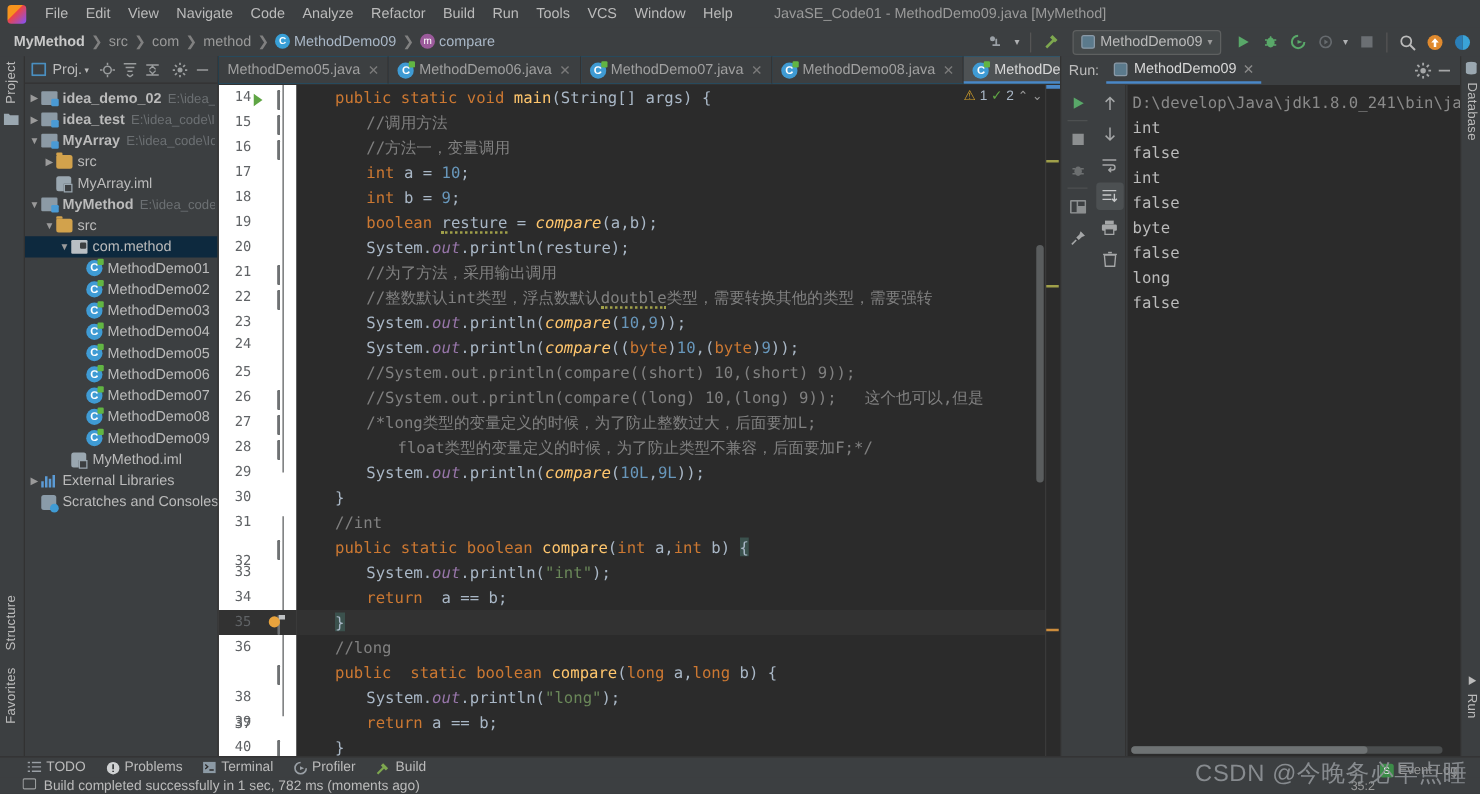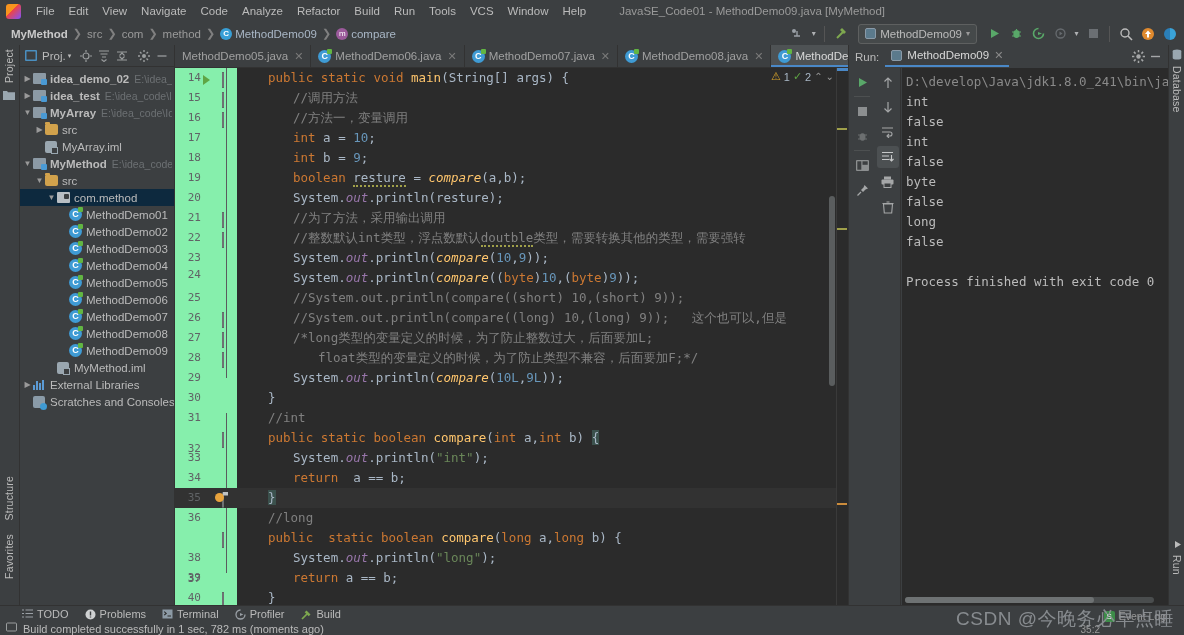--- a/index.html
+++ b/index.html
@@ -98,21 +98,21 @@
             border-bottom:1px solid #323232; overflow:hidden;}
   .tab { display:flex; align-items:center; gap:4px; padding:0 7px; font-size:11.5px;
          color:#a0a0a0; white-space:nowrap; border-right:1px solid #323232;
          background:#3c3f41; position:relative;}
   .tab.active { background:#4e5254; color:#d8d8d8; }
   .tab.active:after{content:"";position:absolute;left:0;right:0;bottom:0;height:2px;background:#4a88c7;}
   .tab .x { color:#7a7a7a; font-size:11px; margin-left:2px; }
 
   .codewrap { position:absolute; top:23px; left:0; right:0; bottom:0; background:#2b2b2b;
               overflow:hidden; }
-  .gutter { position:absolute; left:0; top:0; width:62px; height:100%; background:#86efac; }
+  .gutter { position:absolute; left:0; top:0; width:62px; height:100%; background:#ffffff; }
   .gnum { position:absolute; right:36px; font-family:"DejaVu Sans Mono", monospace;
           font-size:11px; color:#606366; text-align:right; width:24px;}
   .fold { position:absolute; left:47px; width:10px; height:10px; }
   .fold .sq{width:9px;height:9px;border:1px solid #6e7173;border-radius:2px;background:#3a3c3e;position:relative;}
   .fold .sq:after{content:"";position:absolute;left:2px;right:2px;top:3px;height:1px;background:#a9b7c6;}
   .foldline{position:absolute;left:51px;width:1px;background:#5a5c5e;}
   .runarrow{position:absolute;left:28px;width:0;height:0;border-left:7px solid #5fa544;
             border-top:5px solid transparent;border-bottom:5px solid transparent;}
   .bulb{position:absolute;left:40px;width:9px;height:9px;border-radius:50%;background:#e8a33d;}
   .bulb:after{content:"";position:absolute;left:8px;top:-1px;width:5px;height:6px;background:#bfc2c4;clip-path:polygon(0 0,100% 0,100% 60%,0 60%);}
@@ -167,21 +167,21 @@
   .chscroll { position:absolute; left:56px; right:14px; bottom:2px; height:6px;
               background:#4a4d4e; border-radius:3px;}
   .chscroll i{display:block;height:6px;width:76%;background:#6e7273;border-radius:3px;}
 
   
   .bottombar { position:absolute; left:0; top:605px; width:1184px; height:17px;
                background:#3c3f41; display:flex; align-items:center;
                border-top:1px solid #323232; padding-left:22px; gap:16px;}
   .bitem { display:flex; align-items:center; gap:4px; font-size:11px; color:#bbbbbb; }
   .statusbar { position:absolute; left:0; top:622px; width:1184px; height:13px;
-               background:#3c3f41; display:flex; align-items:center; padding-left:6px; }
+               background:#3c3f41; display:flex; align-items:center; padding-left:18px; }
   .statustext { font-size:11px; color:#bbbbbb; margin-left:6px;}
   .stat-right { margin-left:auto; display:flex; align-items:center; gap:10px; padding-right:6px;}
   .watermark { position:absolute; right:10px; top:606px; font-size:19px; color:#8e9296;
                font-family:"Liberation Sans", sans-serif; letter-spacing:.5px;
                white-space:nowrap; z-index:40; opacity:.92;}
   .evlog { position:absolute; right:18px; top:610px; display:flex; align-items:center;
            gap:4px; font-size:10.5px; color:#9a9a9a; z-index:30;}
   .evdot { width:11px;height:11px;border-radius:2px;background:#3c8c48;position:relative;}
   .evdot:after{content:"S";position:absolute;inset:0;color:#fff;font-size:8px;line-height:11px;text-align:center;}
   .poslbl{position:absolute;right:84px;top:624px;font-size:10px;color:#9a9a9a;z-index:30;}
@@ -702,21 +702,21 @@
           </svg>
       </div>
       <div class="sbtn">
         <svg width="12" height="13" viewBox="0 0 12 13">
             <path d="M1.5 3h9l-.8 9H2.3z" fill="none" stroke="#a5a7a8" stroke-width="1.1"></path>
             <path d="M0.5 2.5h11M4.5 1h3" stroke="#a5a7a8" stroke-width="1.1"></path>
           </svg>
       </div>
     </div>
 
-    <div class="console" id="console"><div class="cpath">D:\develop\Java\jdk1.8.0_241\bin\java.e</div><div>int</div><div>false</div><div>int</div><div>false</div><div>byte</div><div>false</div><div>long</div><div>false</div><div>&nbsp;</div><div>Process finished with exit code 0</div></div>
+    <div class="console" id="console"><div class="cpath">D:\develop\Java\jdk1.8.0_241\bin\java.e</div><div>int</div><div>false</div><div>int</div><div>false</div><div>byte</div><div>false</div><div>long</div><div>false</div><div>&nbsp;</div></div>
     <div class="chscroll">
         <i></i>
       </div>
   </div>
 
   <div class="bottombar" id="bottombar">
       <div class="bitem">
         <span style="display: flex; align-items: center;">
           <svg width="11" height="10" viewBox="0 0 11 10">
             <path d="M0 1h2M0 4.5h2M0 8h2M3.5 1h7.5M3.5 4.5h7.5M3.5 8h7.5" stroke="#9aa0a6" stroke-width="1.1"></path>

